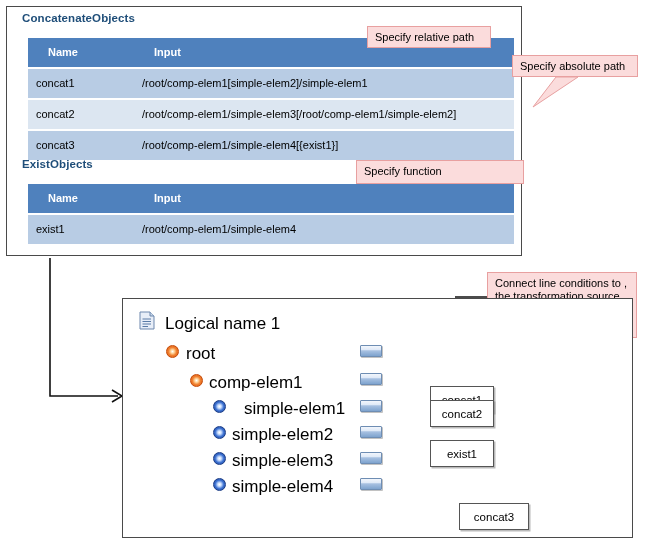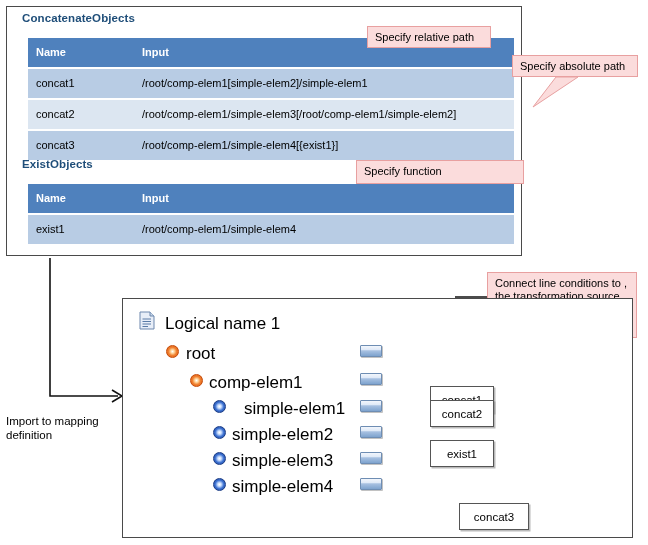--- a/index.html
+++ b/index.html
@@ -51,21 +51,21 @@
     font-size: 11px;
   }
   #table-concat { left: 28px; top: 38px; width: 486px; }
   #table-exist  { left: 28px; top: 184px; width: 486px; }
 
   .data-table th {
     background: #4f81bd;
     color: #ffffff;
     font-weight: bold;
     text-align: left;
-    padding: 4px 8px 5px 8px;
+    padding: 4px 8px 5px 20px;
     height: 20px;
     font-size: 11px;
     border: none;
   }
   .data-table td {
     padding: 4px 8px 5px 8px;
     height: 20px;
     font-size: 11px;
     color: #000000;
     border: none;
@@ -322,21 +322,20 @@
   </table>
 
   <div class="callout" id="callout-relative">Specify relative path</div>
 
   <div class="callout" id="callout-absolute">Specify absolute path</div>
 
   <div class="callout" id="callout-function">Specify function</div>
 
   <div class="callout multiline" id="callout-connect">Connect line conditions to , the transformation source node, functions of the references</div>
 
-  <div id="lbl-import">Import to mapping definition</div>
 
   <div class="abs" id="bottom-panel"></div>
 
   <svg class="doc-icon" viewBox="0 0 16 19">
     <path d="M1,1 H11 L15,5 V18 H1 Z" fill="#e8eef8" stroke="#6d87ad" stroke-width="1"></path>
     <path d="M11,1 V5 H15" fill="#c8d7ea" stroke="#6d87ad" stroke-width="1"></path>
     <g stroke="#5a7ba6" stroke-width="1">
       <line x1="3.5" y1="8" x2="12" y2="8"></line>
       <line x1="3.5" y1="10.5" x2="12" y2="10.5"></line>
       <line x1="3.5" y1="13" x2="12" y2="13"></line>

